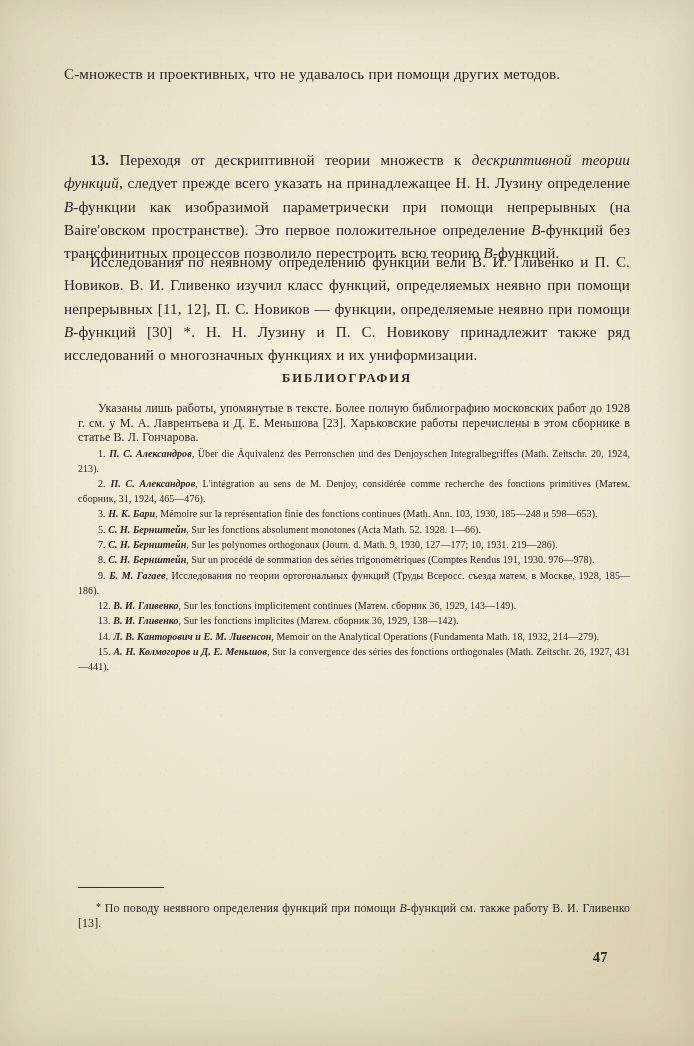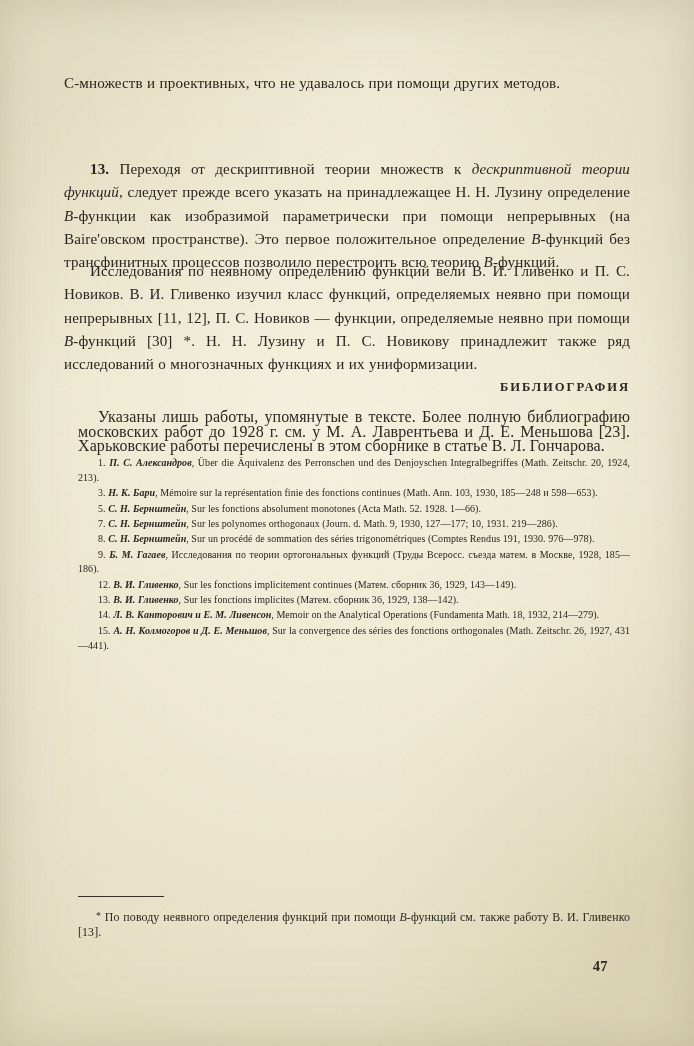--- a/index.html
+++ b/index.html
@@ -50,21 +50,21 @@
     inset: 0;
     pointer-events: none;
     box-shadow:
       inset 0 0 38px rgba(140,128,96,.22),
       inset 0 0 110px rgba(150,138,105,.12);
   }
 
   #content {
     position: absolute;
     left: 64px;
-    top: 12px;
+    top: 3px;
     width: 566px;
     height: 918px;
   }
 
   
   .body-block {
     position: absolute;
     left: 0;
     width: 566px;
   }
@@ -81,37 +81,37 @@
   .body-block p.indent { text-indent: 26px; }
   .secnum { font-weight: bold; }
   i, .it { font-style: italic; }
 
   
   #biblio-heading {
     position: absolute;
     left: 0;
     top: 368px;
     width: 566px;
-    text-align: right;
+    text-align: center;
     font-size: 12.6px;
     font-weight: bold;
     letter-spacing: 1.9px;
     color: #2b2721;
   }
 
   
   #biblio-note {
     position: absolute;
     left: 14px;
     top: 398px;
     width: 552px;
   }
   #biblio-note p {
     margin: 0;
-    font-size: 16px;
+    font-size: 12px;
     line-height: 14.6px;
     text-align: justify;
     letter-spacing: .1px;
     text-indent: 20px;
     color: #2c2822;
   }
 
   
   #biblio-list {
     position: absolute;
@@ -193,20 +193,21 @@
     </div>
 
     <div id="biblio-heading">БИБЛИОГРАФИЯ</div>
 
     <div id="biblio-note">
       <p>Указаны лишь работы, упомянутые в тексте. Более полную библиографию московских работ до 1928 г. см. у М. А. Лаврентьева и Д. Е. Меньшова [23]. Харьковские работы перечислены в этом сборнике в статье В. Л. Гончарова.</p>
     </div>
 
     <div id="biblio-list">
       <p class="bib-entry"><span class="num">1.</span> <span class="author">П. С. Александров</span><span>, Über die Äquivalenz des Perronschen und des Denjoyschen Integralbegriffes (Math. Zeitschr. 20, 1924, 213).</span></p>
+      <p class="bib-entry"><span class="num">2.</span> <span class="author">П. С. Александров</span><span>, L'intégration au sens de M. Denjoy, considérée comme recherche des fonctions primitives (Матем. сборник, 31, 1924, 465—476).</span></p>
       <p class="bib-entry"><span class="num">3.</span> <span class="author">Н. К. Бари</span><span>, Mémoire sur la représentation finie des fonctions continues (Math. Ann. 103, 1930, 185—248 и 598—653).</span></p>
       <p class="bib-entry"><span class="num">5.</span> <span class="author">С. Н. Бернштейн</span><span>, Sur les fonctions absolument monotones (Acta Math. 52. 1928. 1—66).</span></p>
       <p class="bib-entry"><span class="num">7.</span> <span class="author">С. Н. Бернштейн</span><span>, Sur les polynomes orthogonaux (Journ. d. Math. 9, 1930, 127—177; 10, 1931. 219—286).</span></p>
       <p class="bib-entry"><span class="num">8.</span> <span class="author">С. Н. Бернштейн</span><span>, Sur un procédé de sommation des séries trigonométriques (Comptes Rendus 191, 1930. 976—978).</span></p>
       <p class="bib-entry"><span class="num">9.</span> <span class="author">Б. М. Гагаев</span><span>, Исследования по теории ортогональных функций (Труды Всеросс. съезда матем. в Москве, 1928, 185—186).</span></p>
       <p class="bib-entry"><span class="num">12.</span> <span class="author">В. И. Гливенко</span><span>, Sur les fonctions implicitement continues (Матем. сборник 36, 1929, 143—149).</span></p>
       <p class="bib-entry"><span class="num">13.</span> <span class="author">В. И. Гливенко</span><span>, Sur les fonctions implicites (Матем. сборник 36, 1929, 138—142).</span></p>
       <p class="bib-entry"><span class="num">14.</span> <span class="author">Л. В. Канторович и Е. М. Ливенсон</span><span>, Memoir on the Analytical Operations (Fundamenta Math. 18, 1932, 214—279).</span></p>
       <p class="bib-entry"><span class="num">15.</span> <span class="author">А. Н. Колмогоров и Д. Е. Меньшов</span><span>, Sur la convergence des séries des fonctions orthogonales (Math. Zeitschr. 26, 1927, 431—441).</span></p>
     </div>

